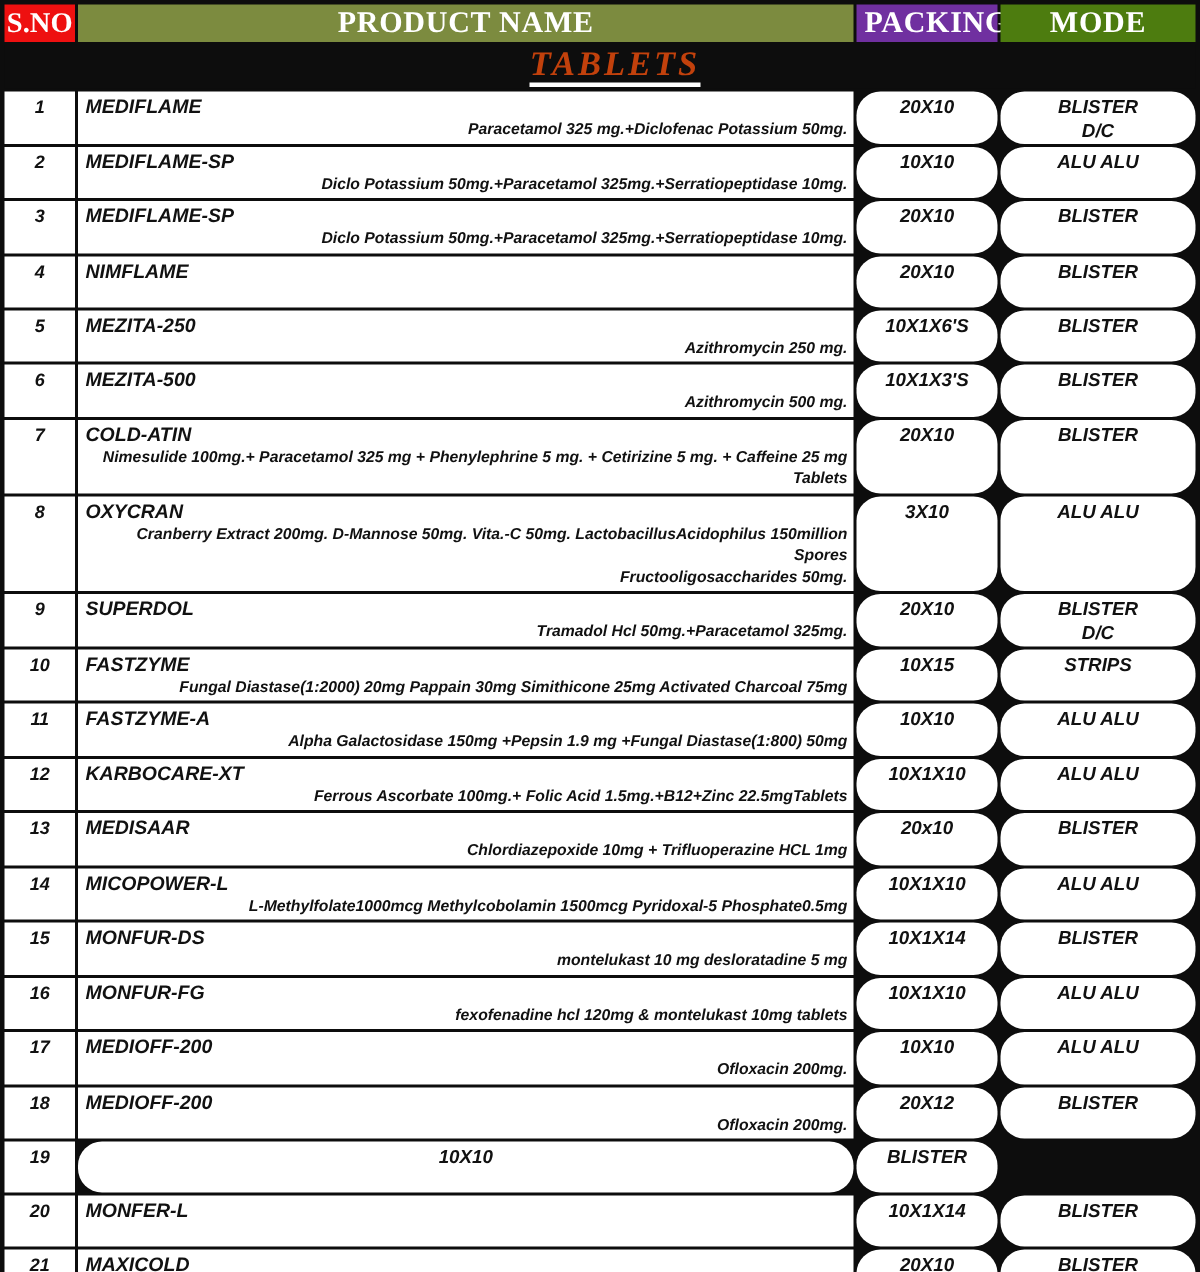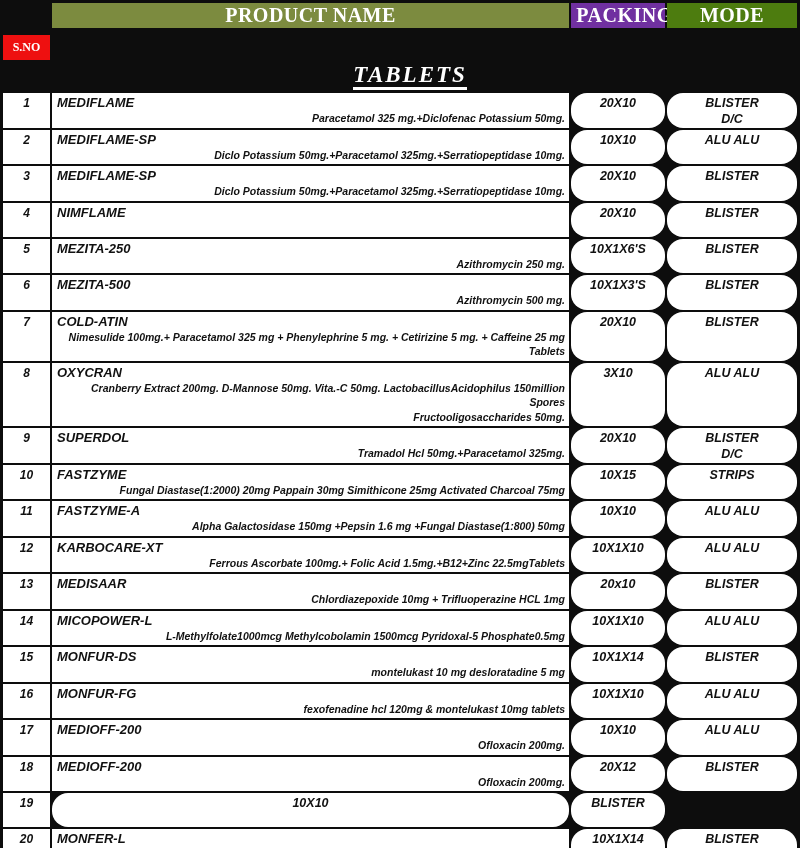--- a/index.html
+++ b/index.html
@@ -33,31 +33,31 @@
     height: 25px;
     display: flex;
     align-items: center;
     justify-content: center;
     color: #ffffff;
     font-family: "Liberation Serif", serif;
     font-weight: bold;
     font-size: 20px;
     letter-spacing: 0.5px;
   }
-  .header-row .hcell.sno-h { font-size: 12px; letter-spacing: 0; margin-top: 32px; }
+  .header-row .hcell.sno-h { font-size: 19px; letter-spacing: 0; }
   
   .title-row {
     height: 29px;
     display: flex;
     align-items: center;
     justify-content: center;
     background: #0d0d0d;
   }
   .title-row .title-text {
-    color: #ffffff;
+    color: #c2410c;
     font-family: "Liberation Serif", serif;
     font-weight: bold;
     font-style: italic;
     font-size: 23px;
     letter-spacing: 2px;
     line-height: 1;
     border-bottom: 3px solid #ffffff;
     padding-bottom: 1px;
     margin-left: 20px;
   }
@@ -220,21 +220,21 @@
       <div class="pdesc">Fungal Diastase(1:2000) 20mg Pappain 30mg Simithicone 25mg Activated Charcoal 75mg</div>
     </div>
     <div class="cell packing">10X15</div>
     <div class="cell mode">STRIPS</div>
   </div>
 
   <div class="grid-row row">
     <div class="cell sno">11</div>
     <div class="cell product">
       <div class="pname">FASTZYME-A</div>
-      <div class="pdesc">Alpha Galactosidase 150mg +Pepsin 1.6 mg +Fungal Diastase(1:800) 50mg</div>
+      <div class="pdesc">Alpha Galactosidase 150mg +Pepsin 1.9 mg +Fungal Diastase(1:800) 50mg</div>
     </div>
     <div class="cell packing">10X10</div>
     <div class="cell mode">ALU ALU</div>
   </div>
 
   <div class="grid-row row">
     <div class="cell sno">12</div>
     <div class="cell product">
       <div class="pname">KARBOCARE-XT</div>
       <div class="pdesc">Ferrous Ascorbate 100mg.+ Folic Acid 1.5mg.+B12+Zinc 22.5mgTablets</div>

